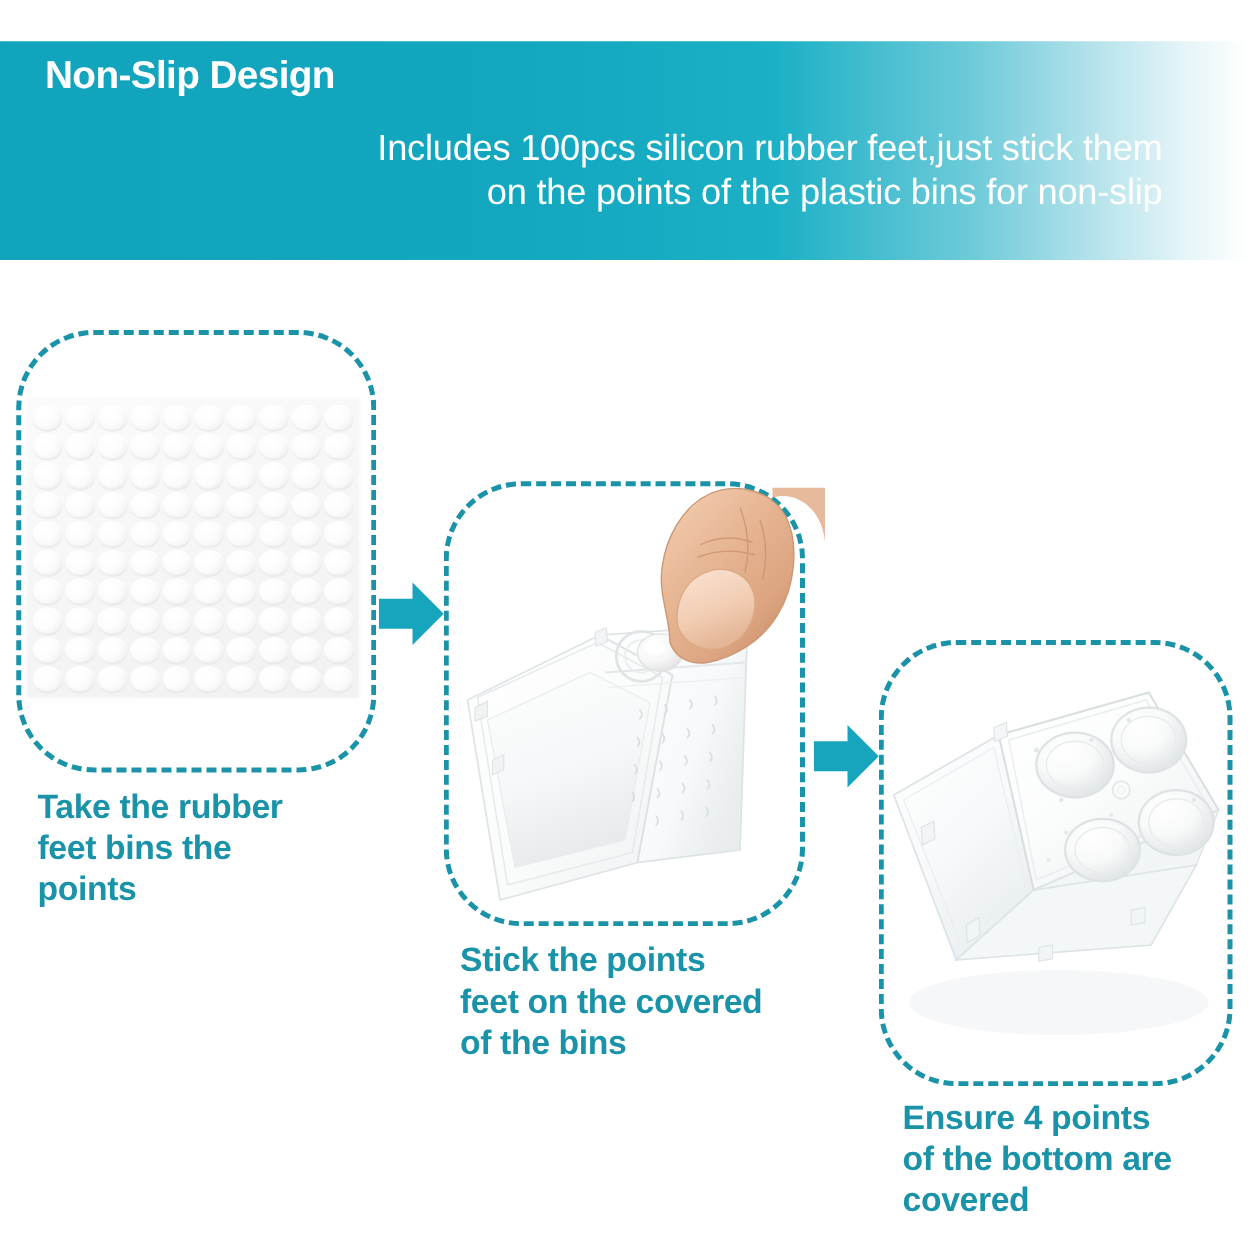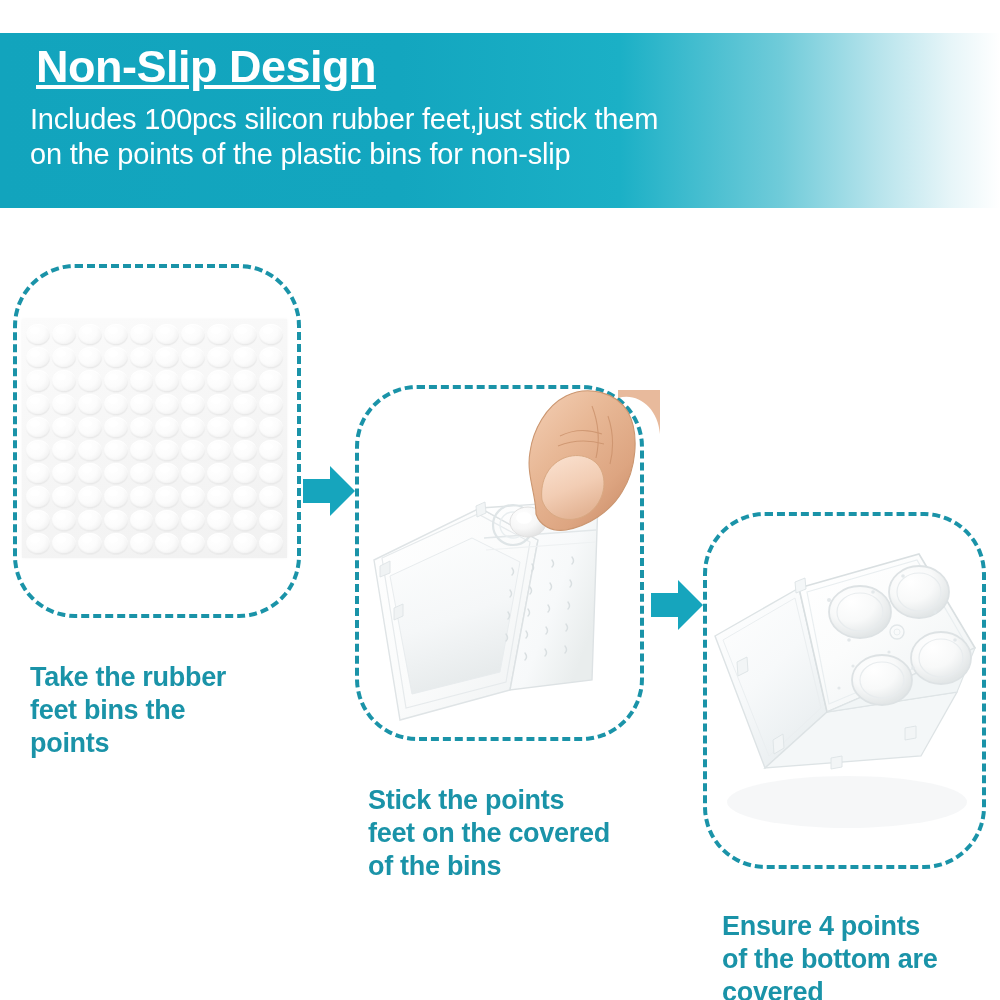--- a/index.html
+++ b/index.html
@@ -13,43 +13,43 @@
 
   
   .banner{
     position:absolute;left:0;top:33px;width:1000px;height:175px;
     background:linear-gradient(to right,
         #12a4bd 0%, #13a6bf 40%, #1bb0c6 62%,
         #6fcbd9 78%, #b8e4ec 88%, #e6f5f8 95%, #ffffff 100%);
   }
   .banner-title{
     position:absolute;left:36px;top:11px;
-    font-size:45px;font-weight:bold;color:#ffffff;
-    letter-spacing:-0.5px;line-height:1;white-space:nowrap;text-decoration:underline;
+    font-size:31px;font-weight:bold;color:#ffffff;
+    letter-spacing:-0.5px;line-height:1;white-space:nowrap;
   }
   .banner-sub{
     position:absolute;left:30px;top:69px;width:900px;
     font-size:29px;font-weight:400;color:#ffffff;
-    line-height:1.22;letter-spacing:-0.2px;
+    line-height:1.22;letter-spacing:-0.2px;text-align:right;
   }
   .banner-sub div{white-space:nowrap;}
 
   
   .panel{position:absolute;}
   .dashbox{
     position:absolute;
     border:4px dashed #1a93a8;
     border-radius:62px;
     box-sizing:border-box;
     background:transparent;
   }
   .caption{
     position:absolute;
     color:#1a93a8;font-weight:bold;font-size:27px;
-    line-height:1.22;letter-spacing:-0.3px;margin-top:32px;
+    line-height:1.22;letter-spacing:-0.3px;
   }
   .caption div{white-space:nowrap;}
 
   
   #panel1 .dashbox{left:13px;  top:264px; width:288px; height:354px;}
   #panel1 .caption{left:30px;  top:629px; width:300px;}
   #panel2 .dashbox{left:355px; top:385px; width:289px; height:356px;}
   #panel2 .caption{left:368px; top:752px; width:310px;}
   #panel3 .dashbox{left:703px; top:512px; width:283px; height:357px;}
   #panel3 .caption{left:722px; top:878px; width:300px;}

